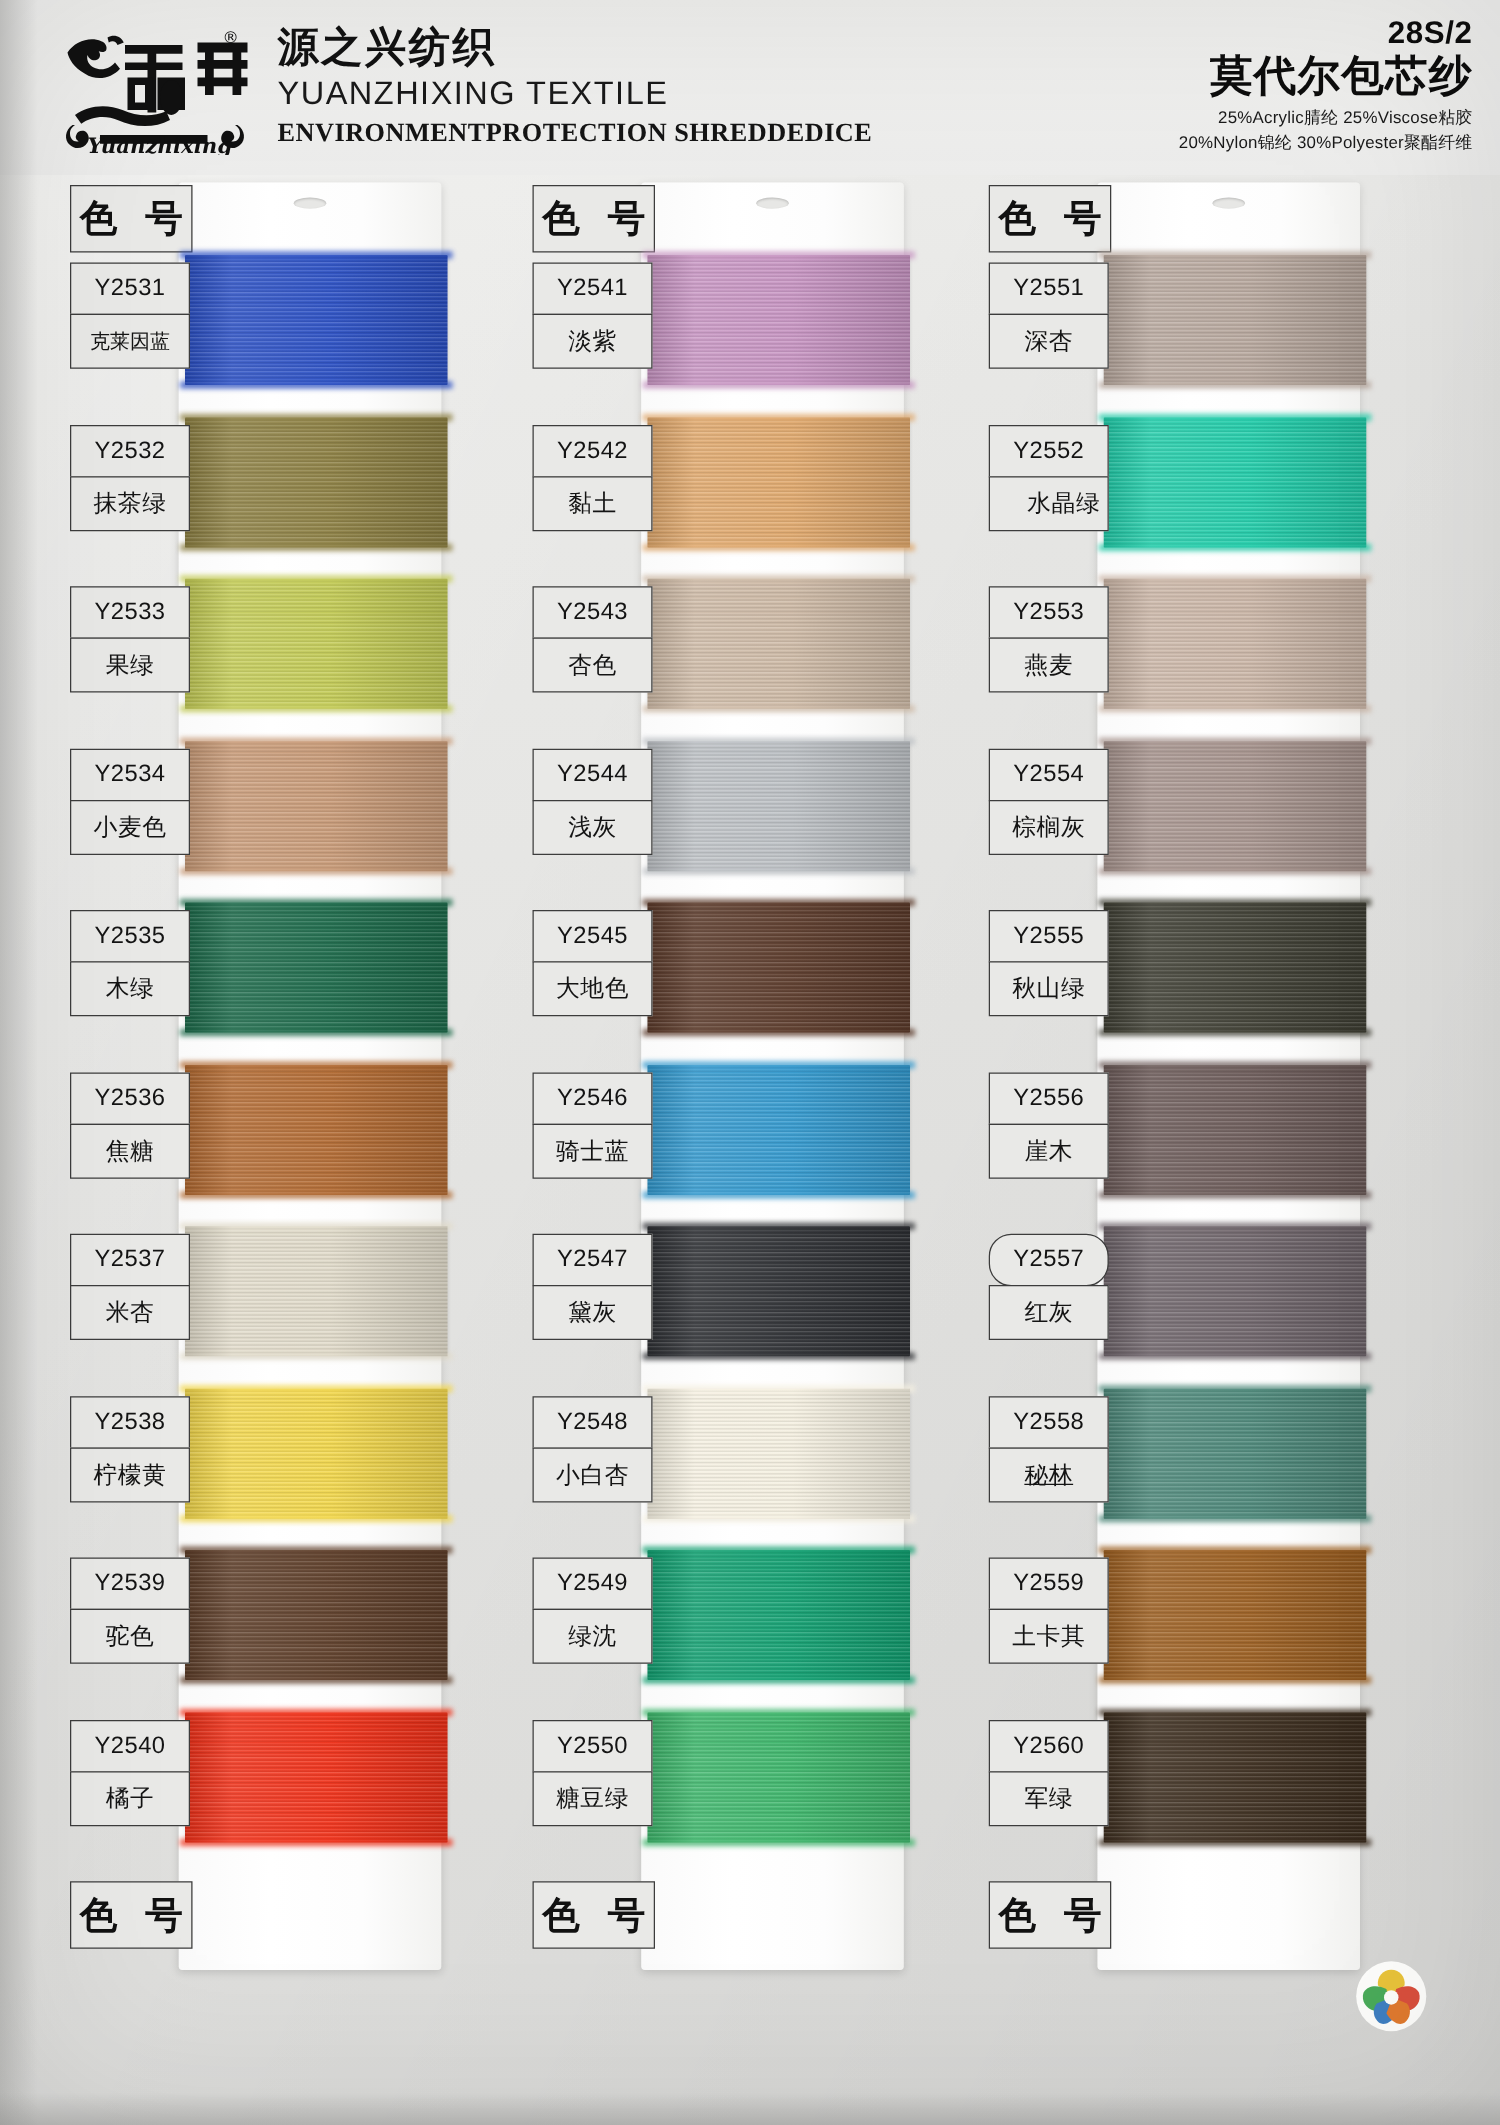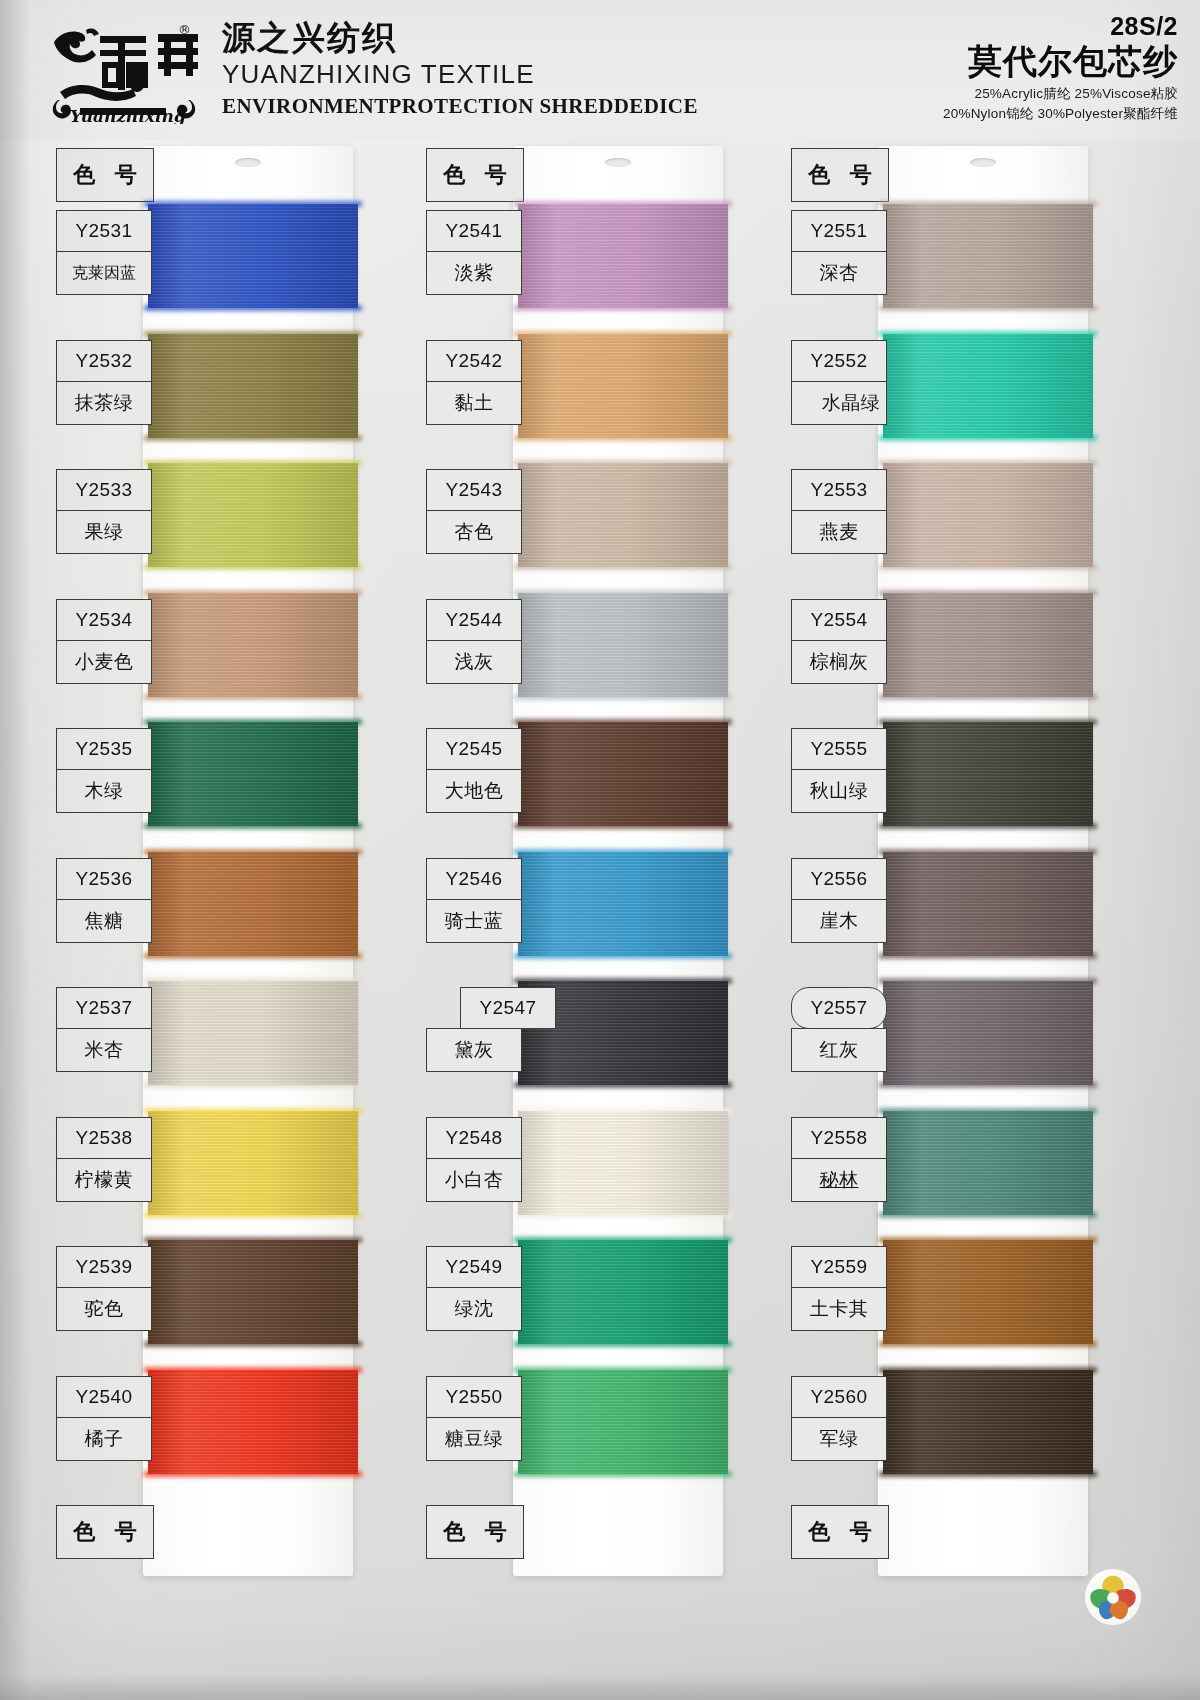--- a/index.html
+++ b/index.html
@@ -69,21 +69,21 @@
     width:26px;height:9px;border-radius:50%;
     background:#e7e7e5;box-shadow:inset 0 1px 2px rgba(0,0,0,.18);
   }
 
   
   .lbl-head,.lbl-foot{
     position:absolute;left:8px;width:96px;height:52px;
     border:1.4px solid #3c3c3c;background:#e9e9e7;
     display:flex;align-items:center;justify-content:center;
     font-family:"DejaVu Sans",sans-serif;
-    font-size:22px;font-weight:700;color:#111;letter-spacing:6px;
+    font-size:30px;font-weight:700;color:#111;letter-spacing:6px;
     text-indent:6px;
   }
   .swatch-row{position:absolute;left:0;width:330px;}
   .lbl-box{
     position:absolute;left:8px;width:96px;
     border:1.3px solid #3c3c3c;background:#e9e9e7;
     box-sizing:border-box;
   }
   .lbl-code{
     top:0;height:42px;display:flex;align-items:center;justify-content:center;
@@ -327,21 +327,21 @@
           <div class="fuzz-b" style="background: rgb(51, 153, 206);"></div>
         </div>
         <div class="lbl-box lbl-code" style="top: 6px; height: 42px;">Y2546</div>
         <div class="lbl-box lbl-name" style="top: 47px; height: 44px;">骑士蓝</div>
       </div>
       <div class="swatch-row" style="top: 841px; height: 116px;">
         <div class="yarn" title="Y2547 黛灰" style="top: 0px; height: 104px; background: rgb(46, 48, 52);">
           <div class="fuzz-t" style="background: rgb(46, 48, 52);"></div>
           <div class="fuzz-b" style="background: rgb(46, 48, 52);"></div>
         </div>
-        <div class="lbl-box lbl-code" style="top: 6px; height: 42px; margin-left: 34px;">Y2547</div>
+        <div class="lbl-box lbl-code" style="top: 6px; height: 42px;">Y2547</div>
         <div class="lbl-box lbl-name" style="top: 47px; height: 44px;">黛灰</div>
       </div>
       <div class="swatch-row" style="top: 970.5px; height: 116px;">
         <div class="yarn" title="Y2548 小白杏" style="top: 0px; height: 104px; background: rgb(245, 240, 225);">
           <div class="fuzz-t" style="background: rgb(245, 240, 225);"></div>
           <div class="fuzz-b" style="background: rgb(245, 240, 225);"></div>
         </div>
         <div class="lbl-box lbl-code" style="top: 6px; height: 42px;">Y2548</div>
         <div class="lbl-box lbl-name" style="top: 47px; height: 44px;">小白杏</div>
       </div>

